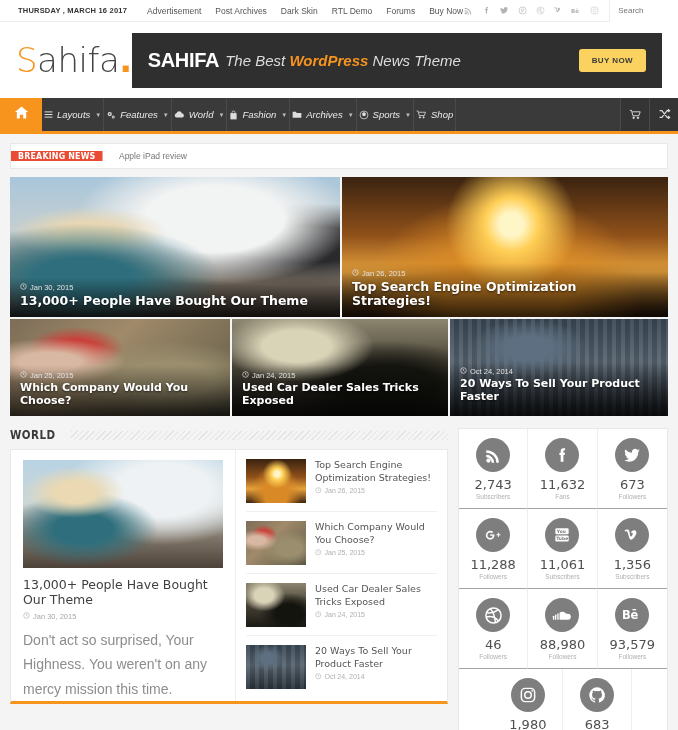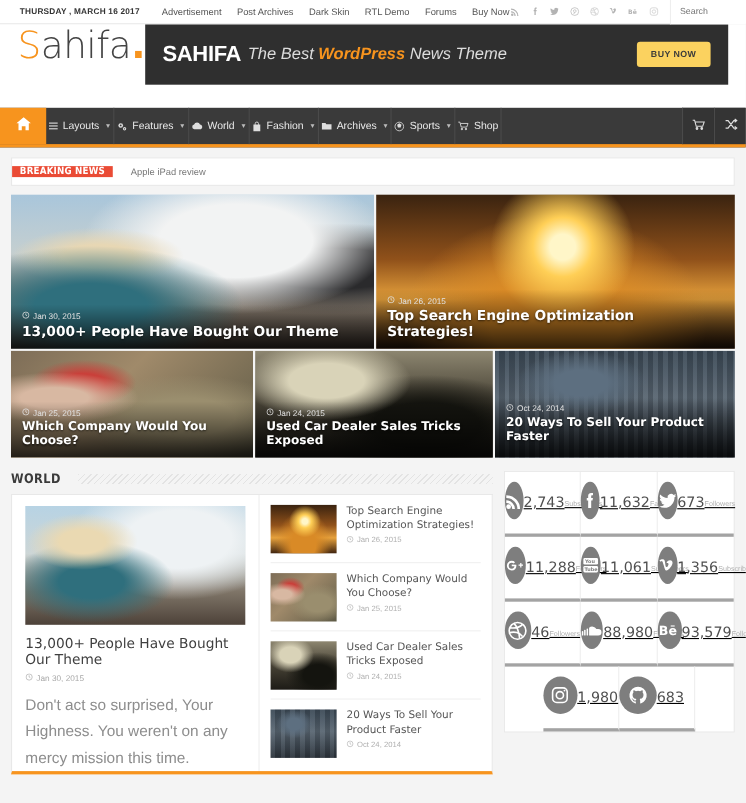--- a/index.html
+++ b/index.html
@@ -31,21 +31,21 @@
   }
   .social-mini svg { display:block; }
   .searchwrap { position:relative; display:flex; align-items:center; height:22px; }
   .searchwrap input {
     width:86px; height:22px; border:none; border-left:1px solid #eee;
     font-size:8px; color:#aaa; padding-left:8px; outline:none;
     font-family:"Liberation Sans", sans-serif; background:#fff;
   }
 
   
-  .header { height:76px; background:#fff; display:flex; padding:0 16px; }
+  .header { height:76px; background:#fff; display:flex; align-items:center; padding:0 16px; }
   .logo {
     font-size:34px; color:#444; letter-spacing:-0.5px;
     font-family:"DejaVu Sans", sans-serif; font-weight:300;
   }
   .logo .s { color:#F7941E; }
   .logo .dot { color:#F7941E; font-weight:bold; }
   .banner {
     margin-left:auto; width:552px; height:55px; background:#2f2f2f;
     display:flex; align-items:center; padding:0 16px; color:#fff;
   }
@@ -62,21 +62,21 @@
   .mainnav {
     height:36px; background:#3a3a3a; display:flex; align-items:stretch;
     border-bottom:3px solid #F7941E;
   }
   .nav-home {
     width:42px; background:#F7941E; display:flex; align-items:center; justify-content:center;
     color:#fff; cursor:pointer;
   }
   .nav-item {
     display:flex; align-items:center; gap:4px; padding:0 2px; color:#e9e9e9;
-    font-size:9.5px; border-right:1px solid #4a4a4a; cursor:pointer; white-space:nowrap;
+    font-size:9.5px; border-right:1px solid #4a4a4a; cursor:pointer; white-space:nowrap;font-style:italic;
   }
   .nav-item:first-of-type { border-left:1px solid #4a4a4a; }
   .nav-item .caret { font-size:6px; color:#bbb; margin-left:1px; }
   .nav-item .nic { font-size:9px; color:#ddd; display:inline-flex; }
   .nav-right { margin-left:auto; display:flex; }
   .nav-icon {
     width:29px; display:flex; align-items:center; justify-content:center;
     color:#ddd; border-left:1px solid #4a4a4a; cursor:pointer; background:#343434;
   }
 
@@ -178,22 +178,22 @@
   .list-item .ltxt h4 {
     font-size:9.5px; color:#555; font-weight:400; line-height:1.32;
     font-family:"DejaVu Sans", sans-serif;
   }
   .list-item .ldate { font-size:7px; color:#b0b0b0; display:flex; align-items:center; gap:3px; margin-top:3px; }
 
   
   .sidebar { width:210px; }
   .social-box { background:#fff; border:1px solid #e8e8e8; display:flex; flex-wrap:wrap; }
   .scell {
-    width:33.333%; padding:9px 0 8px 0; display:flex; flex-direction:row;
-    align-items:center; border-right:1px solid #eee; border-bottom:3px solid #a3a3a3;text-decoration:underline;
+    width:33.333%; padding:9px 0 8px 0; display:flex; flex-direction:column;
+    align-items:center; border-right:1px solid #eee; border-bottom:1px solid #a3a3a3;
   }
   .scell:nth-child(3n) { border-right:none; }
   .scircle {
     width:34px; height:34px; border-radius:50%; background:#7e7e7e;
     display:flex; align-items:center; justify-content:center; color:#fff; margin-bottom:5px;
   }
   .scount { font-size:13px; color:#4f4f4f; font-family:"DejaVu Sans", sans-serif; }
   .slabel { font-size:6.5px; color:#b0b0b0; margin-top:1px; }
   .scell.offset1 { margin-left:16.666%; }
 </style>

